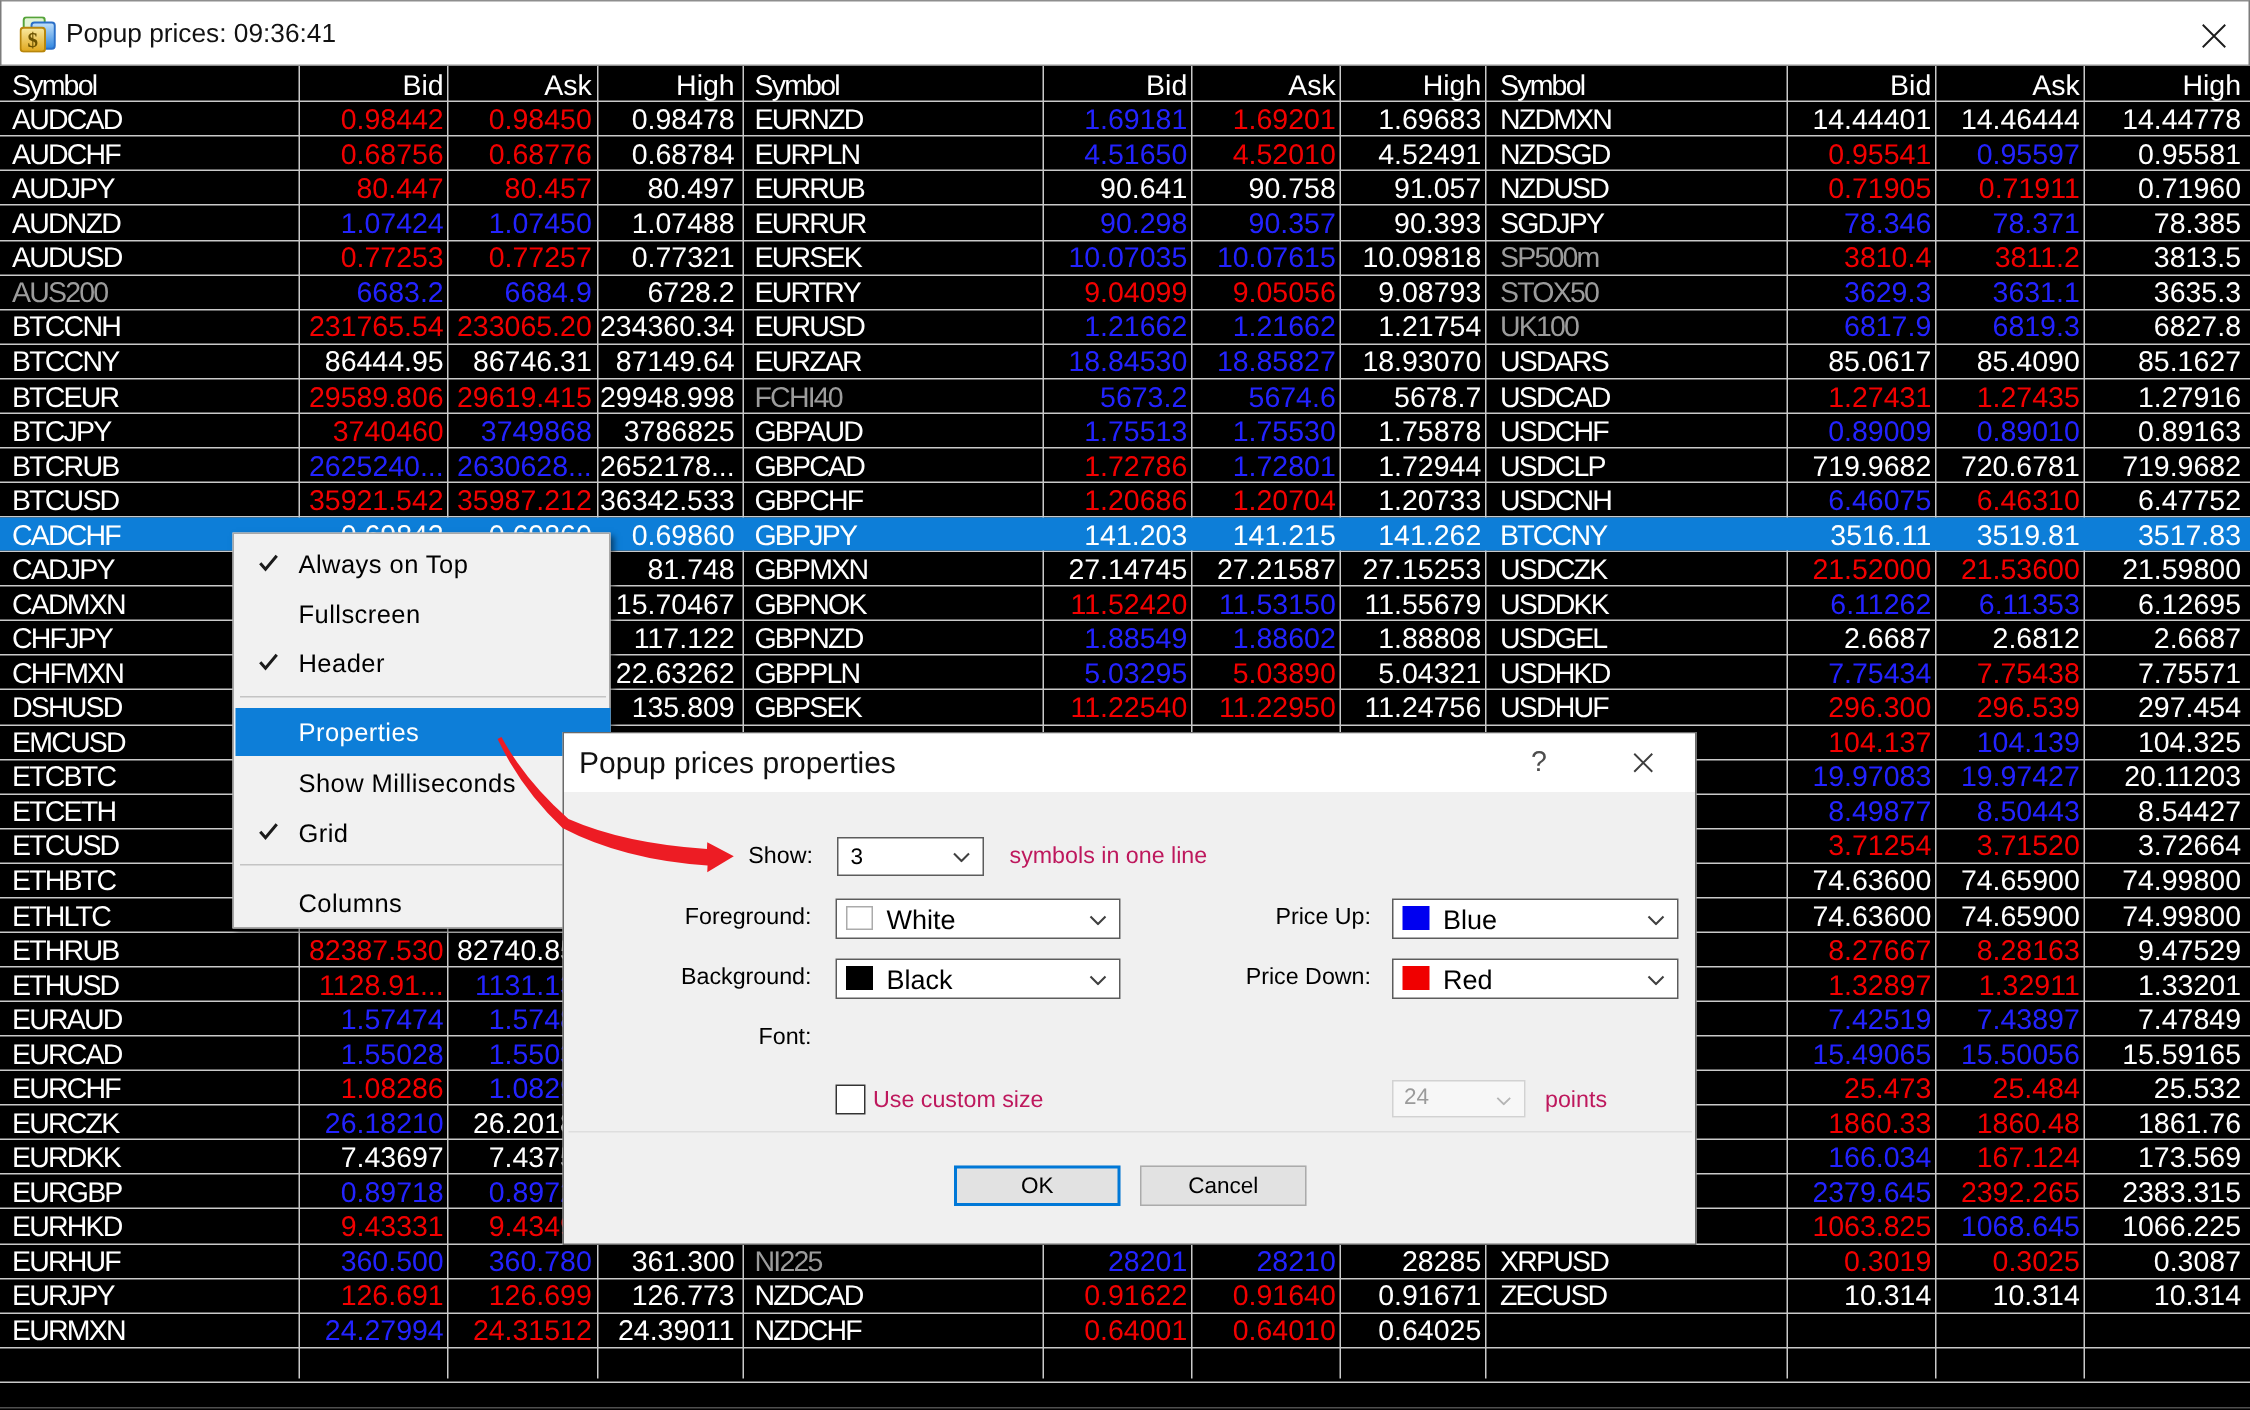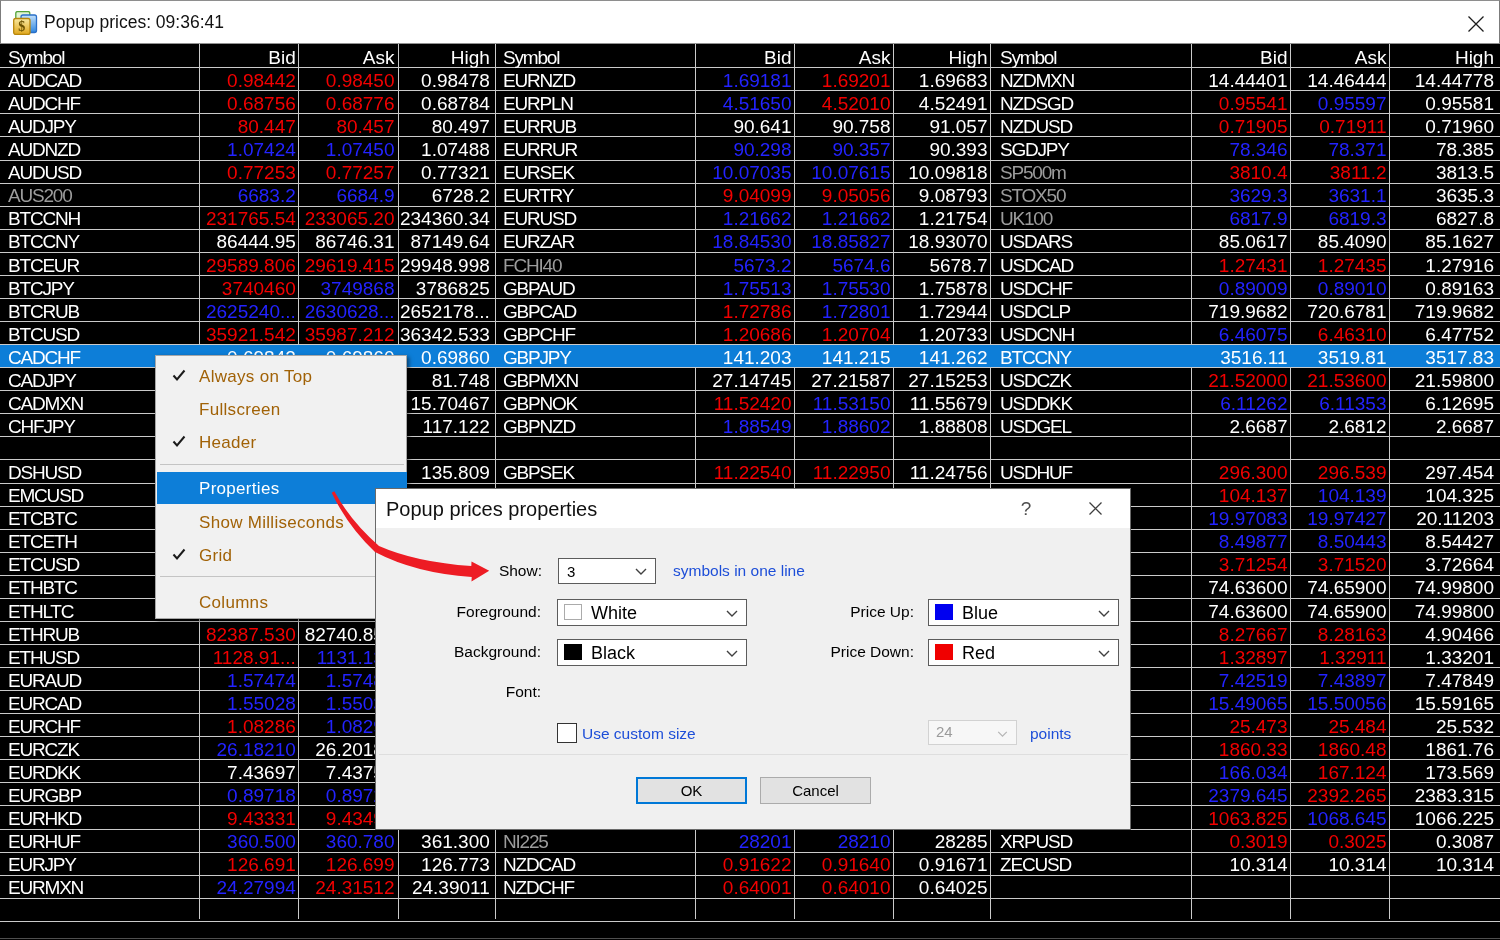--- a/index.html
+++ b/index.html
@@ -21,31 +21,31 @@
 .b1{left:199px;width:96.8px;text-align:right}
 .a1{left:298px;width:96.5px;text-align:right}
 .h1{left:398px;width:91.8px;text-align:right}
 .b2{left:695px;width:96.5px;text-align:right}
 .a2{left:794px;width:96.5px;text-align:right}
 .h2{left:893px;width:94.5px;text-align:right}
 .b3{left:1191px;width:96.5px;text-align:right}
 .a3{left:1290px;width:96.5px;text-align:right}
 .h3{left:1389px;width:105px;text-align:right}
 #menu{position:absolute;left:155px;top:355px;width:252px;height:264px;background:#f1f1f1;border:1px solid #a7a7a7;box-shadow:2px 2px 4px rgba(0,0,0,.5);z-index:10}
-.mi{position:absolute;left:1px;width:249px;height:33px;line-height:33px;font-size:17px;letter-spacing:0.3px;color:#a16207;padding-left:42px}
+.mi{position:absolute;left:1px;width:249px;height:33px;line-height:33px;font-size:17px;letter-spacing:0.3px;color:#000000;padding-left:42px}
 .msep{position:absolute;left:4px;width:244px;height:1px;background:#c4c4c4}
 .mhl{position:absolute;left:1px;top:115.5px;width:249.5px;height:32.5px;background:#0d7ed8}
 .mi.hi{color:#fff}
 .chk{position:absolute;left:16px;top:9px}
 #dialog{position:absolute;left:375px;top:488px;width:756px;height:342px;background:#f0f0f0;border:1.5px solid #6a6a6a;z-index:20}
 #dtitle{position:absolute;left:0;top:0;width:754px;height:39px;background:#fff}
 #dtitle span{position:absolute;left:10px;top:0;line-height:41px;font-size:20px;color:#111}
 .dbtn{position:absolute;top:0;height:39px;line-height:39px;font-size:19px;color:#4d4d4d;text-align:center;width:30px}
 .lab{position:absolute;font-size:15.5px;line-height:26px;color:#000;text-align:right;white-space:nowrap}
-.lab2{position:absolute;font-size:15.5px;line-height:26px;color:#1d4ed8;white-space:nowrap}
+.lab2{position:absolute;font-size:15.5px;line-height:26px;color:#be185d;white-space:nowrap}
 .combo{position:absolute;background:#fff;border:1px solid #5c5c5c}
 .combo .tx{position:absolute;left:8px;top:0;line-height:25px;font-size:15px;color:#000;white-space:nowrap}
 .combo .tx2{position:absolute;left:33px;top:0;line-height:26px;font-size:18px;color:#000;white-space:nowrap}
 .sw2{position:absolute;left:6px;top:4px;width:18px;height:16px}
 .chev{position:absolute;right:8px;top:9px}
 #okbtn{position:absolute;left:260px;top:288px;width:111px;height:27px;background:#e2e2e2;border:2px solid #0078d7;font-size:15px;text-align:center;line-height:23px;color:#000}
 #cancelbtn{position:absolute;left:384px;top:288px;width:111px;height:27px;background:#e2e2e2;border:1px solid #ababab;font-size:15px;text-align:center;line-height:25px;color:#000}
 #dsep{position:absolute;left:3px;top:265px;width:749px;height:1px;background:#dedede}
 #cbox{position:absolute;left:181px;top:234px;width:20px;height:20px;background:#fff;border:1.5px solid #333}
 #spin{position:absolute;left:552px;top:231px;width:89px;height:25px;background:#f7f7f7;border:1px solid #d2d2d2}
@@ -330,20 +330,32 @@
         <b class="h1">117.122</b>
         <b class="s2">GBPNZD</b>
         <b class="b2 u">1.88549</b>
         <b class="a2 u">1.88602</b>
         <b class="h2">1.88808</b>
         <b class="s3">USDGEL</b>
         <b class="b3">2.6687</b>
         <b class="a3">2.6812</b>
         <b class="h3">2.6687</b>
       </div>
+<div class="row" style="top:436.3px">
+        <b class="s1">CHFMXN</b>
+        <b class="h1">22.63262</b>
+        <b class="s2">GBPPLN</b>
+        <b class="b2 u">5.03295</b>
+        <b class="a2 r">5.03890</b>
+        <b class="h2">5.04321</b>
+        <b class="s3">USDHKD</b>
+        <b class="b3 u">7.75434</b>
+        <b class="a3 r">7.75438</b>
+        <b class="h3">7.75571</b>
+      </div>
 <div class="row" style="top:459.4px">
         <b class="s1">DSHUSD</b>
         <b class="h1">135.809</b>
         <b class="s2">GBPSEK</b>
         <b class="b2 r">11.22540</b>
         <b class="a2 r">11.22950</b>
         <b class="h2">11.24756</b>
         <b class="s3">USDHUF</b>
         <b class="b3 r">296.300</b>
         <b class="a3 r">296.539</b>
@@ -392,21 +404,21 @@
         <b class="a3">74.65900</b>
         <b class="h3">74.99800</b>
       </div>
 <div class="row" style="top:620.9px">
         <b class="s1">ETHRUB</b>
         <b class="b1 r">82387.530</b>
         <b class="a1">82740.855</b>
         <b class="s3">USDSEK</b>
         <b class="b3 r">8.27667</b>
         <b class="a3 r">8.28163</b>
-        <b class="h3">4.90466</b>
+        <b class="h3">9.47529</b>
       </div>
 <div class="row" style="top:644.0px">
         <b class="s1">ETHUSD</b>
         <b class="b1 r">1128.91...</b>
         <b class="a1 u">1131.135</b>
         <b class="s3">USDSGD</b>
         <b class="b3 r">1.32897</b>
         <b class="a3 r">1.32911</b>
         <b class="h3">1.33201</b>
       </div>

